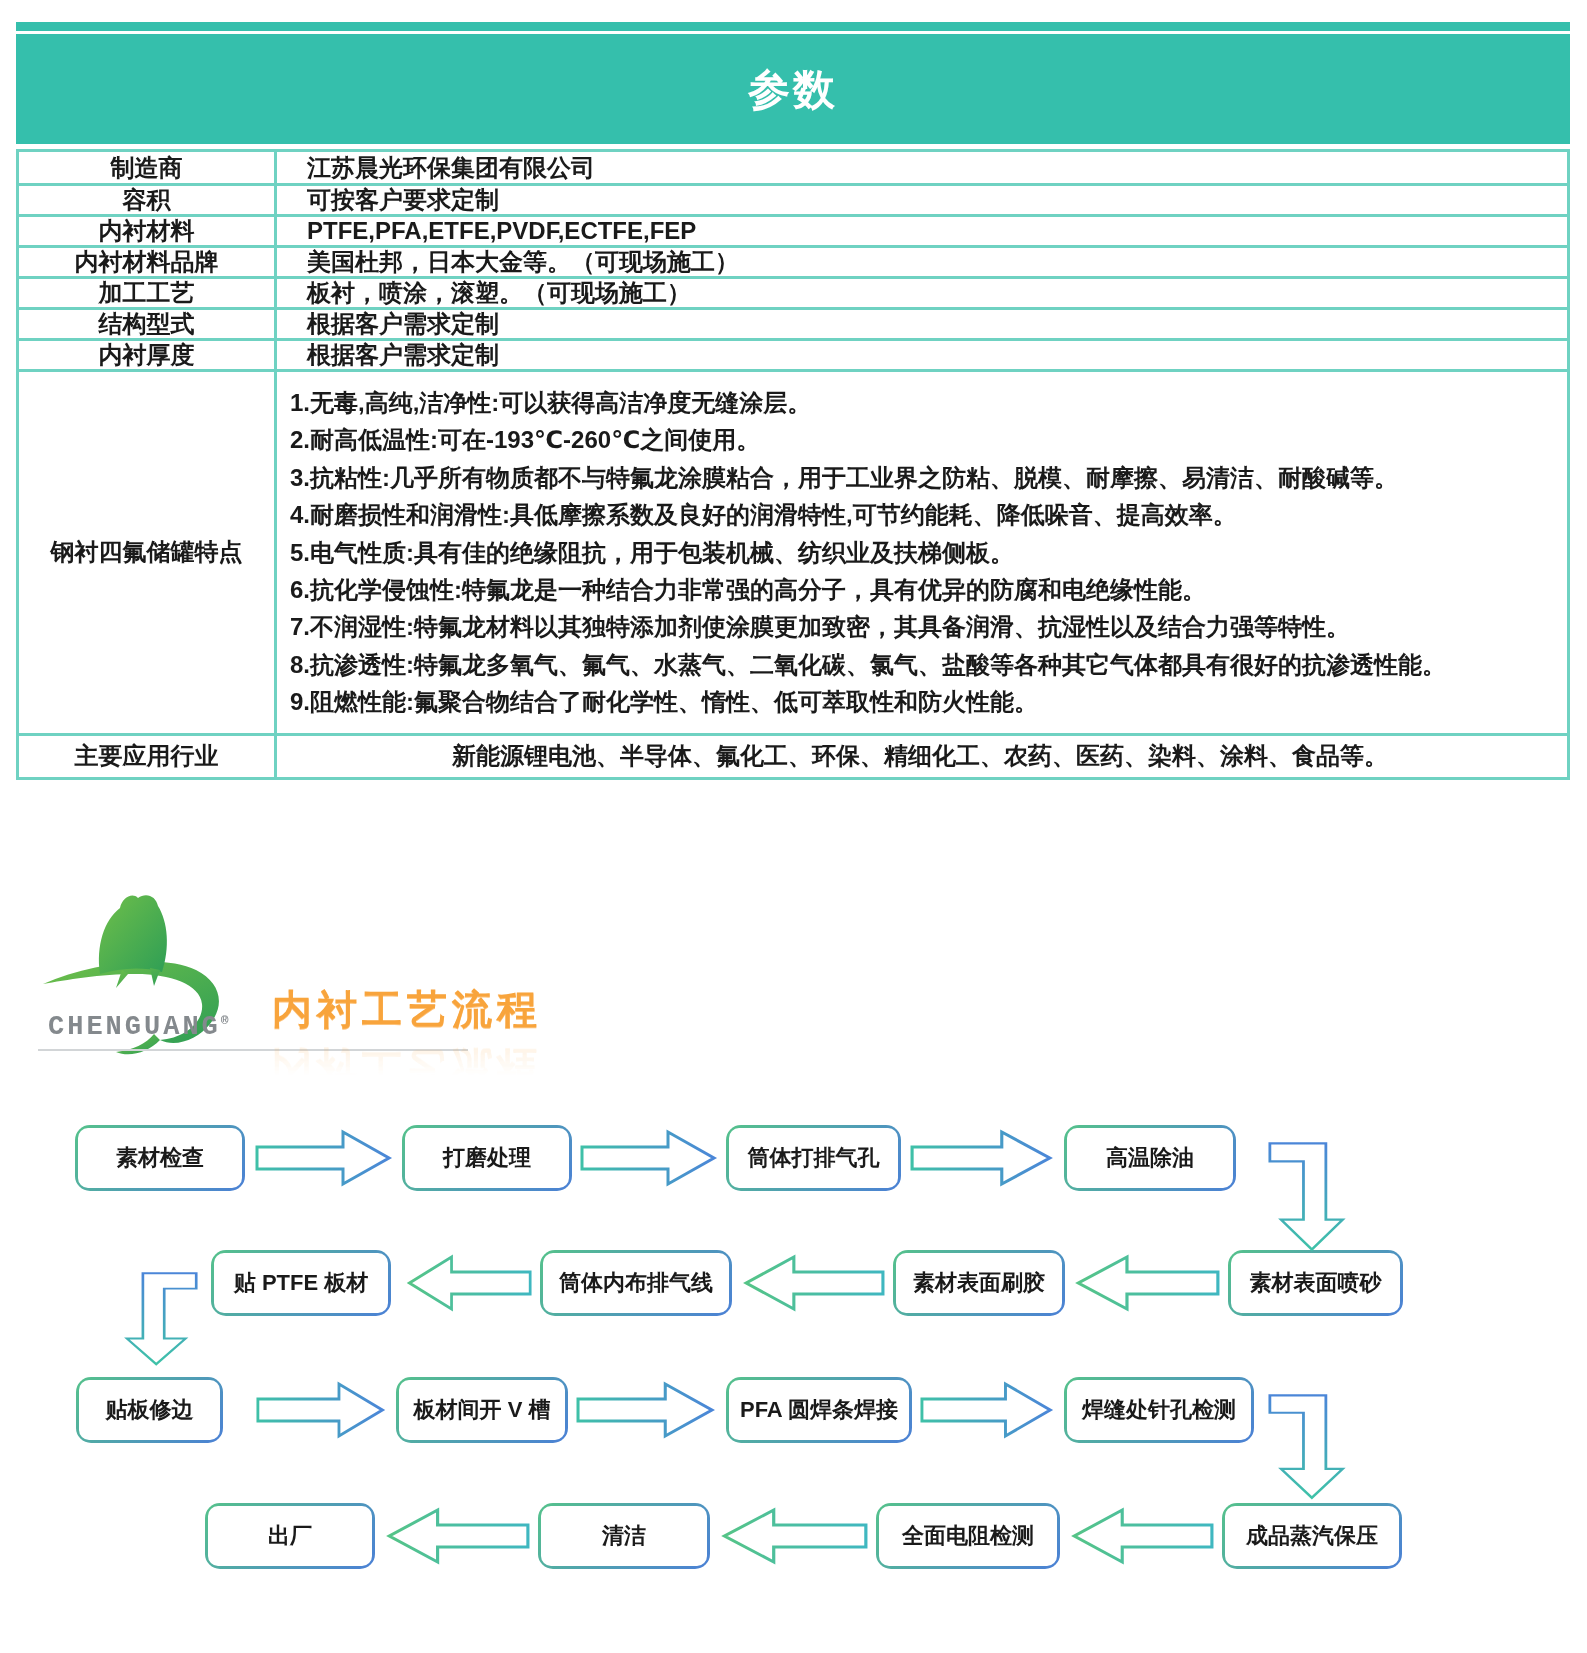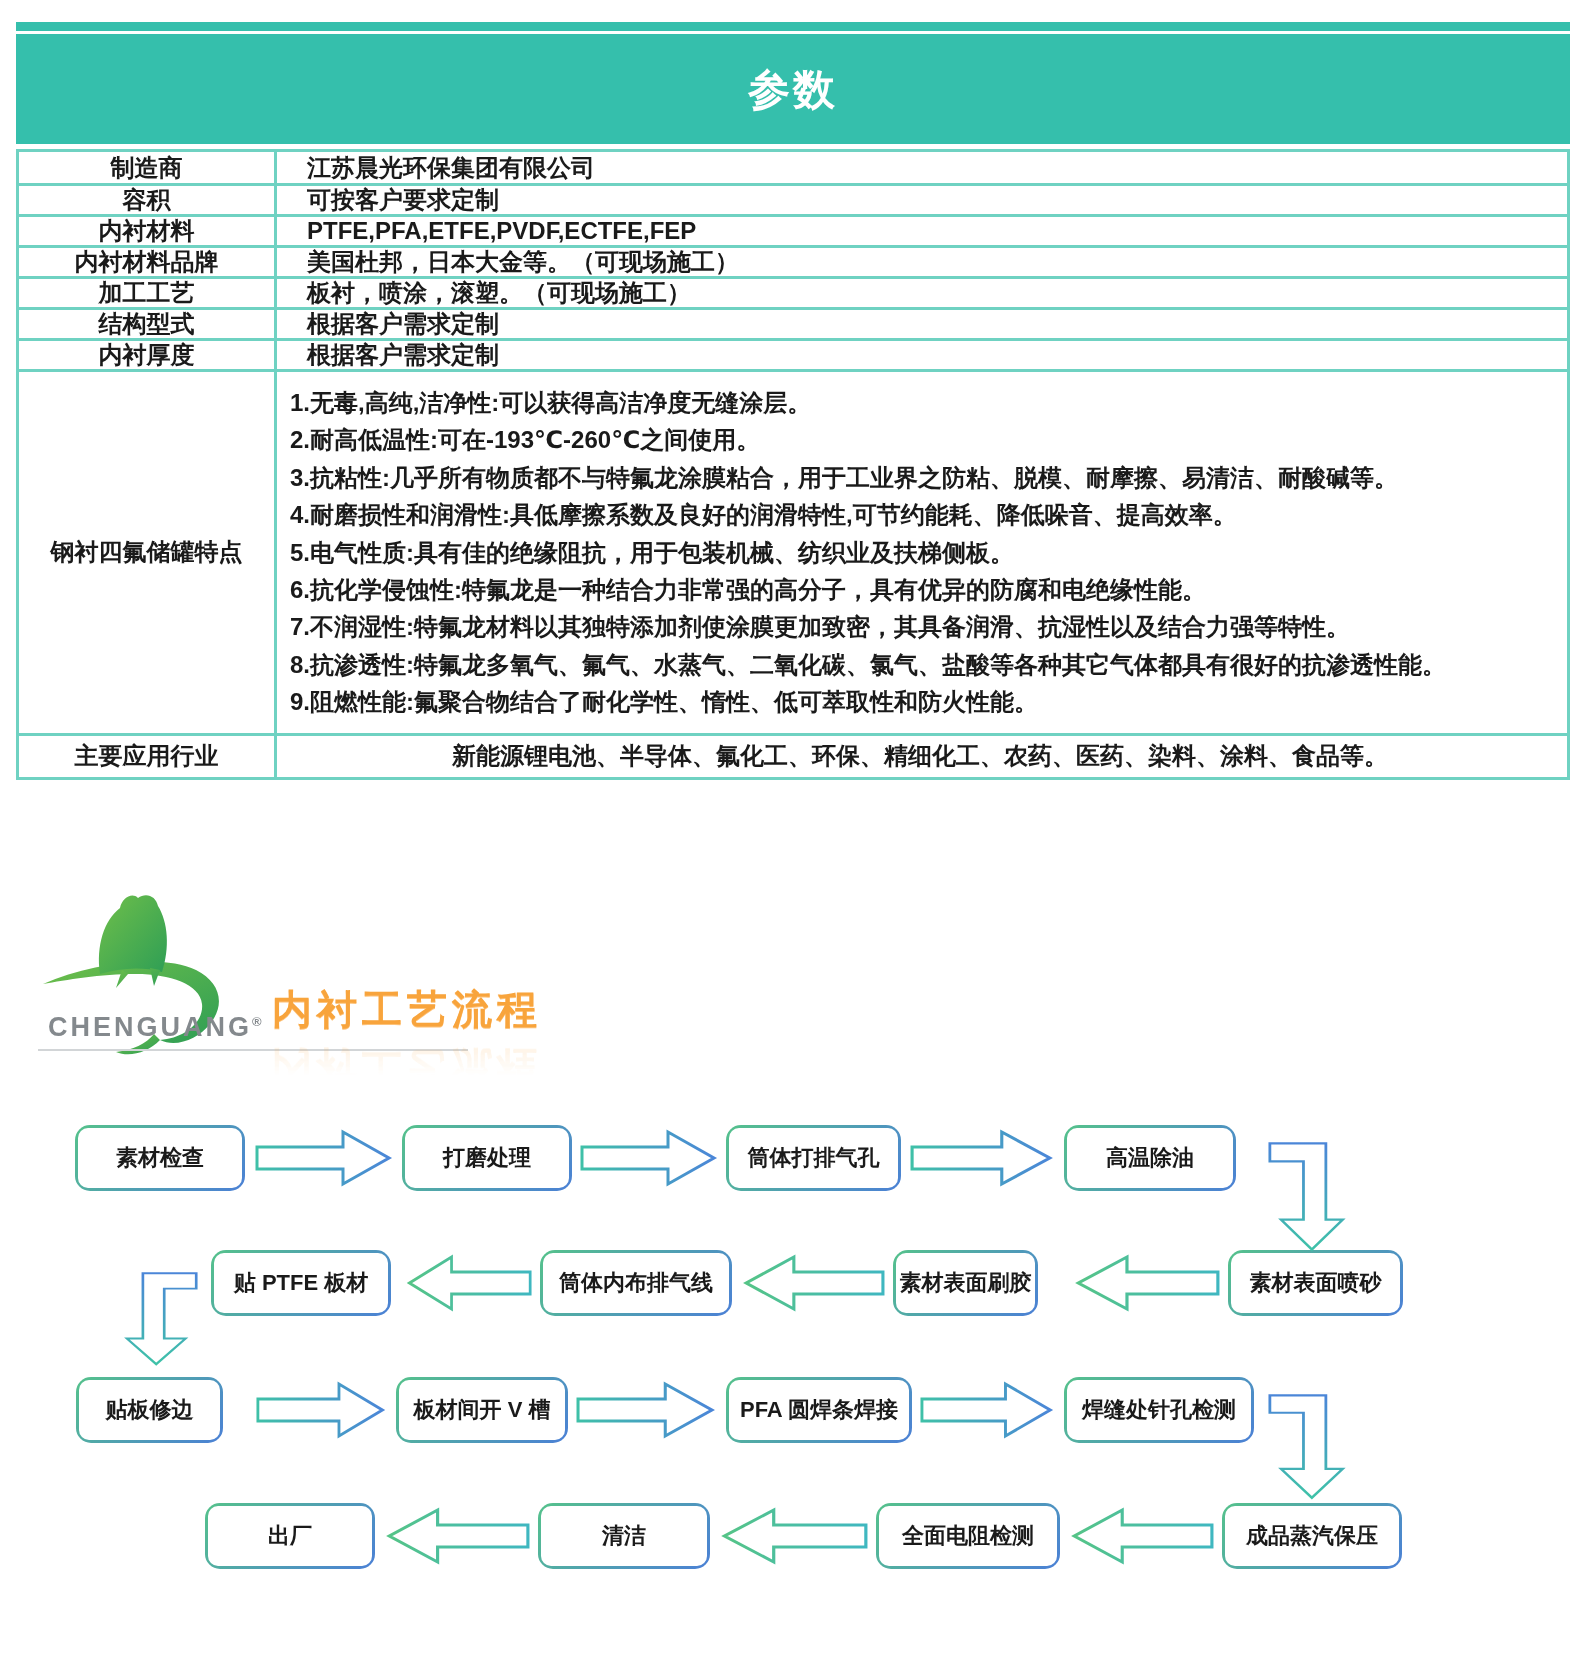--- a/index.html
+++ b/index.html
@@ -20,21 +20,21 @@
   .t-value { flex:1; display:flex; align-items:center; font-size:24px; font-weight:600; padding:0 4px 0 30px; }
   .t-simple { height:31px; }
   .t-feature .t-value { display:block; padding:12px 10px 12px 13px; }
   .feature-line { font-size:24px; font-weight:600; line-height:37.4px; white-space:nowrap; }
   .t-app { height:44px; }
   .t-app .t-value { justify-content:center; text-align:center; padding-left:0; }
 
   
   .logo-svg { position:absolute; left:38px; top:862px; width:205px; height:200px; }
   .logo-text { position:absolute; left:48px; top:1012px; font-size:27px; font-weight:bold;
-               color:#84898d; letter-spacing:3px; }
+               color:#84898d; letter-spacing:3px;font-family:Liberation Mono, monospace; }
   .logo-reg { font-size:13px; vertical-align:super; }
   .logo-line { position:absolute; left:38px; top:1049px; width:430px; height:2px; background:#d2d5d7; }
 
   .flow-title { position:absolute; left:272px; top:982px; font-size:40px; font-weight:bold;
                 letter-spacing:5px; color:#f8a43c;
                 text-shadow:0 1px 0 #fdc37c; white-space:nowrap; }
   .flow-title-reflect { top:1040px; transform:scaleY(-1); opacity:0.18;
                 -webkit-mask-image:linear-gradient(to top,rgba(0,0,0,.9),transparent 65%);
                 mask-image:linear-gradient(to top,rgba(0,0,0,.9),transparent 65%); }
 
@@ -151,21 +151,21 @@
   <div class="flow-box" style="left:726px;top:1125px;width:175px">
     <div class="flow-box-inner">筒体打排气孔</div>
     </div>
   <div class="flow-box" style="left:1064px;top:1125px;width:172px">
     <div class="flow-box-inner">高温除油</div>
     </div>
 
   <div class="flow-box" style="left:1228px;top:1250px;width:175px">
     <div class="flow-box-inner">素材表面喷砂</div>
     </div>
-  <div class="flow-box" style="left:893px;top:1250px;width:145px">
+  <div class="flow-box" style="left:893px;top:1250px;width:172px">
     <div class="flow-box-inner">素材表面刷胶</div>
     </div>
   <div class="flow-box" style="left:540px;top:1250px;width:192px">
     <div class="flow-box-inner">筒体内布排气线</div>
     </div>
   <div class="flow-box" style="left:211px;top:1250px;width:180px">
     <div class="flow-box-inner">贴 PTFE 板材</div>
     </div>
 
   <div class="flow-box" style="left:76px;top:1377px;width:147px">

